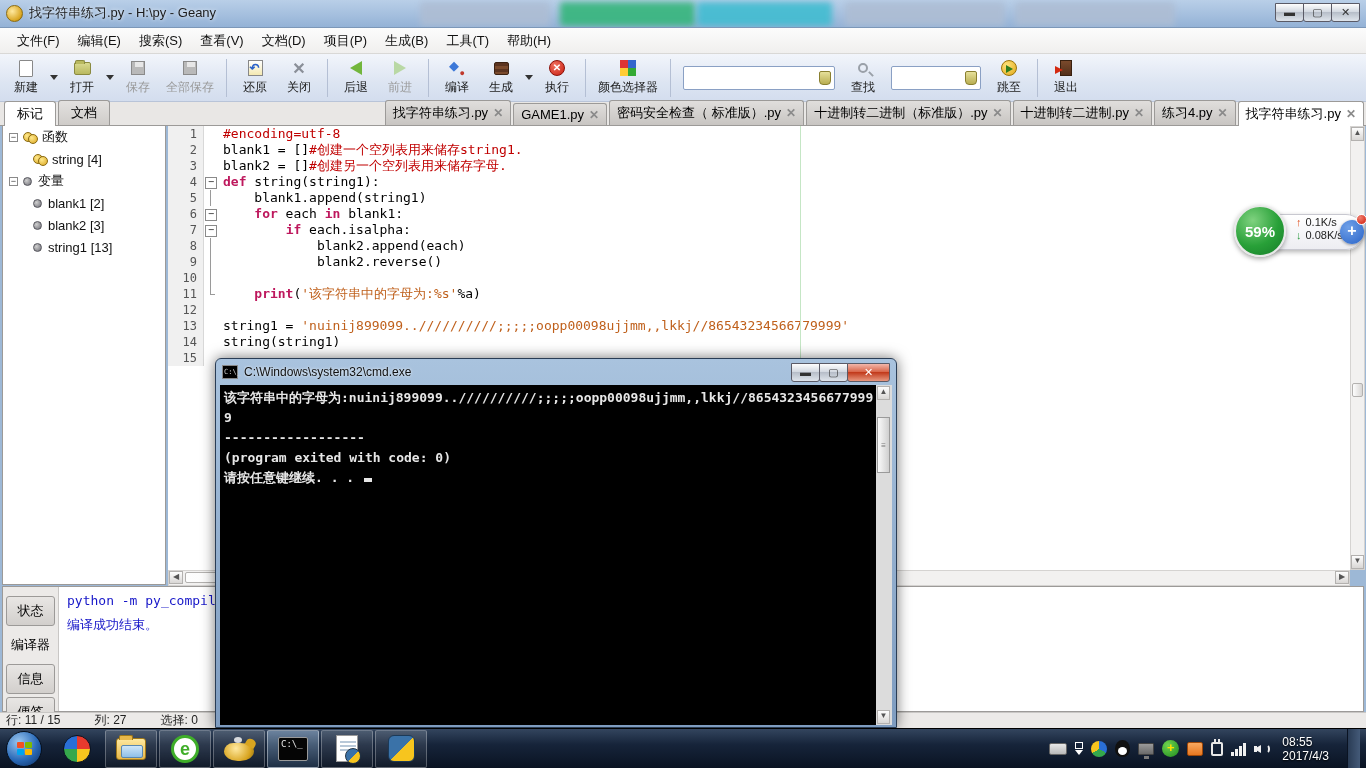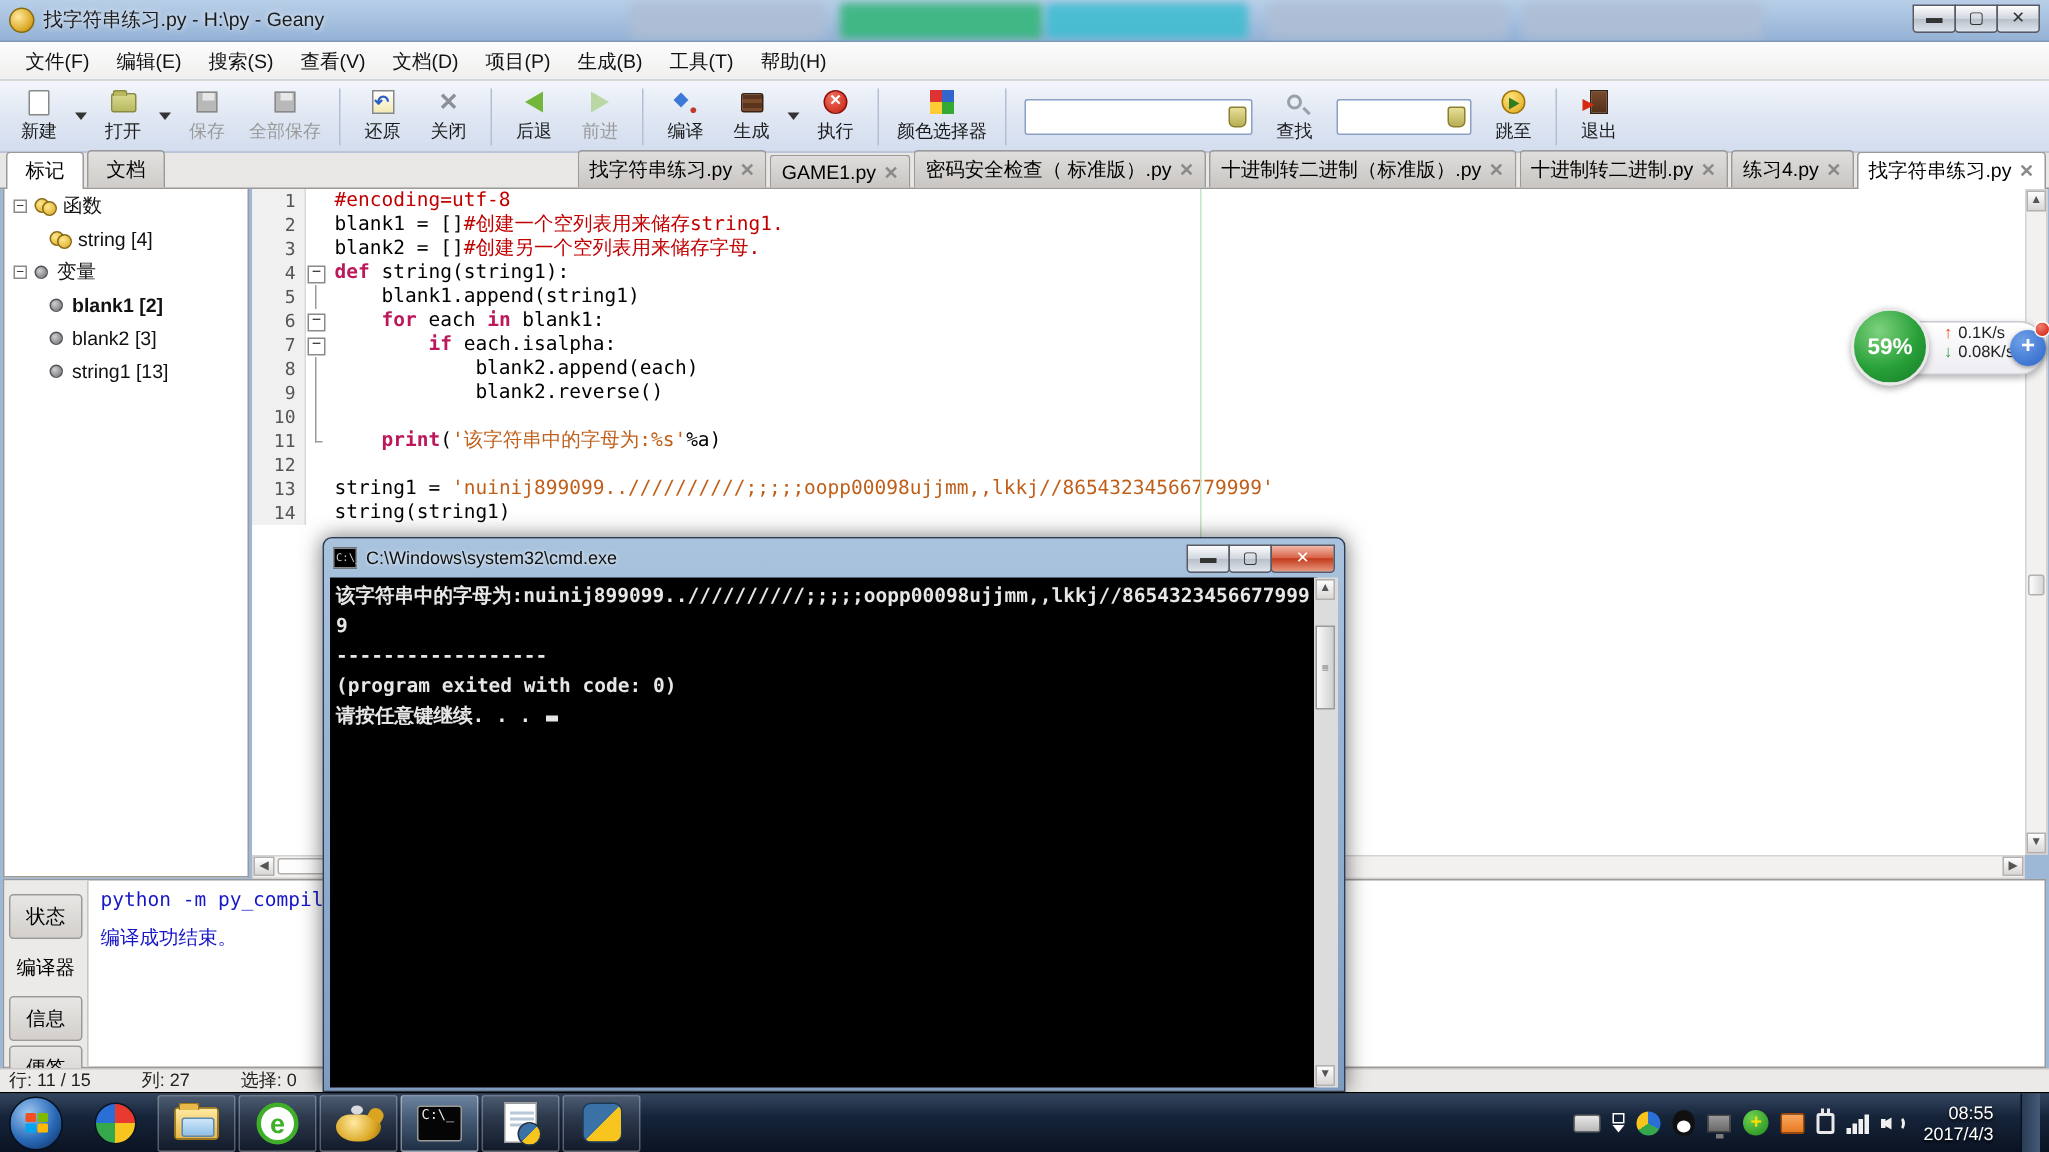--- a/index.html
+++ b/index.html
@@ -175,21 +175,21 @@
   .ic-orange { width:16px; height:14px; background:linear-gradient(#f8a860,#e87820); border:1px solid #a04808; border-radius:2px; }
   .ic-plug { width:12px; height:14px; border:2px solid #e8e8e8; border-radius:2px; position:relative; }
   .ic-plug::before { content:""; position:absolute; left:1px; top:-5px; width:2px; height:4px; background:#e8e8e8; }
   .ic-plug::after { content:""; position:absolute; left:5px; top:-5px; width:2px; height:4px; background:#e8e8e8; }
   .ic-signal { display:flex; align-items:flex-end; gap:1px; height:14px; }
   .ic-signal i { width:3px; background:#f0f0f0; }
   .ic-speaker { position:relative; width:16px; height:14px; }
   .ic-speaker .cone { position:absolute; left:0; top:3px; width:0; height:0; border-top:4px solid transparent; border-bottom:4px solid transparent; border-right:7px solid #f0f0f0; }
   .ic-speaker .box { position:absolute; left:0; top:4px; width:3px; height:6px; background:#f0f0f0; }
   .ic-speaker .wave { position:absolute; left:8px; top:2px; width:8px; height:10px; border:2px solid transparent; border-right:2px solid #f0f0f0; border-radius:50%; }
-  #clock { color:#fff; font-size:12px; text-align:right; line-height:14px; padding:0 10px 0 4px; text-shadow:0 1px 2px #000; }
+  #clock { color:#fff; font-size:12px; text-align:left; line-height:14px; padding:0 10px 0 4px; text-shadow:0 1px 2px #000; }
   #show-desktop { width:13px; height:40px; background:linear-gradient(90deg,#2a3c55,#445a78); border-left:1px solid #0a1322; }
 </style>
 </head>
 <body>
 
 <div id="screen">
 
   <div id="titlebar">
     <div class="bg-tab" style="left:420px;width:130px;background:#aebdd3;"></div>
     <div class="bg-tab" style="left:560px;width:135px;background:#2fb576;"></div>
@@ -378,21 +378,21 @@
         </div>
         <div class="trow" style="padding-left: 30px;">
           <span class="ti-chain"></span>
           <span>string [4]</span>
         </div>
         <div class="trow" style="padding-left: 6px;">
           <span class="expander">−</span>
           <span class="ti-dot"></span>
           <span>变量</span>
         </div>
-        <div class="trow" style="padding-left: 30px; font-weight: bold;">
+        <div class="trow" style="padding-left: 30px;">
           <span class="ti-dot"></span>
           <span>blank1 [2]</span>
         </div>
         <div class="trow" style="padding-left: 30px;">
           <span class="ti-dot"></span>
           <span>blank2 [3]</span>
         </div>
         <div class="trow" style="padding-left: 30px;">
           <span class="ti-dot"></span>
           <span>string1 [13]</span>
@@ -410,20 +410,21 @@
         <div class="cl"><span class="num">5</span><span class="fold fline"></span><span class="txt"><span class="df">    blank1.append(string1)</span></span></div>
         <div class="cl"><span class="num">6</span><span class="fold fbox"></span><span class="txt"><span class="df">    </span><span class="kw">for</span><span class="df"> each </span><span class="kw">in</span><span class="df"> blank1:</span></span></div>
         <div class="cl"><span class="num">7</span><span class="fold fbox"></span><span class="txt"><span class="df">        </span><span class="kw">if</span><span class="df"> each.isalpha:</span></span></div>
         <div class="cl"><span class="num">8</span><span class="fold fline"></span><span class="txt"><span class="df">            blank2.append(each)</span></span></div>
         <div class="cl"><span class="num">9</span><span class="fold fline"></span><span class="txt"><span class="df">            blank2.reverse()</span></span></div>
         <div class="cl"><span class="num">10</span><span class="fold fline"></span></div>
         <div class="cl"><span class="num">11</span><span class="fold fcorner"></span><span class="txt"><span class="df">    </span><span class="kw">print</span><span class="df">(</span><span class="st">'该字符串中的字母为:%s'</span><span class="df">%a)</span></span></div>
         <div class="cl"><span class="num">12</span><span class="fold"></span><span class="txt"></span></div>
         <div class="cl"><span class="num">13</span><span class="fold"></span><span class="txt"><span class="df">string1 = </span><span class="st">'nuinij899099..//////////;;;;;oopp00098ujjmm,,lkkj//86543234566779999'</span></span></div>
         <div class="cl"><span class="num">14</span><span class="fold"></span><span class="txt"><span class="df">string(string1)</span></span></div>
+        <div class="cl"><span class="num">15</span><span class="fold"></span><span class="txt"></span></div>
       </div>
   </div>
 
   <div class="sb-v">
     <div class="sb-btn" style="left:0;top:0;width:13px;height:14px;">▲</div>
     <div class="sb-thumb" style="left:1px;top:256px;width:11px;height:14px;"></div>
     <div class="sb-btn" style="left:0;bottom:0;width:13px;height:14px;">▼</div>
   </div>
   <div class="sb-h">
     <div class="sb-btn" style="left:0;top:0;width:14px;height:13px;">◀</div>

